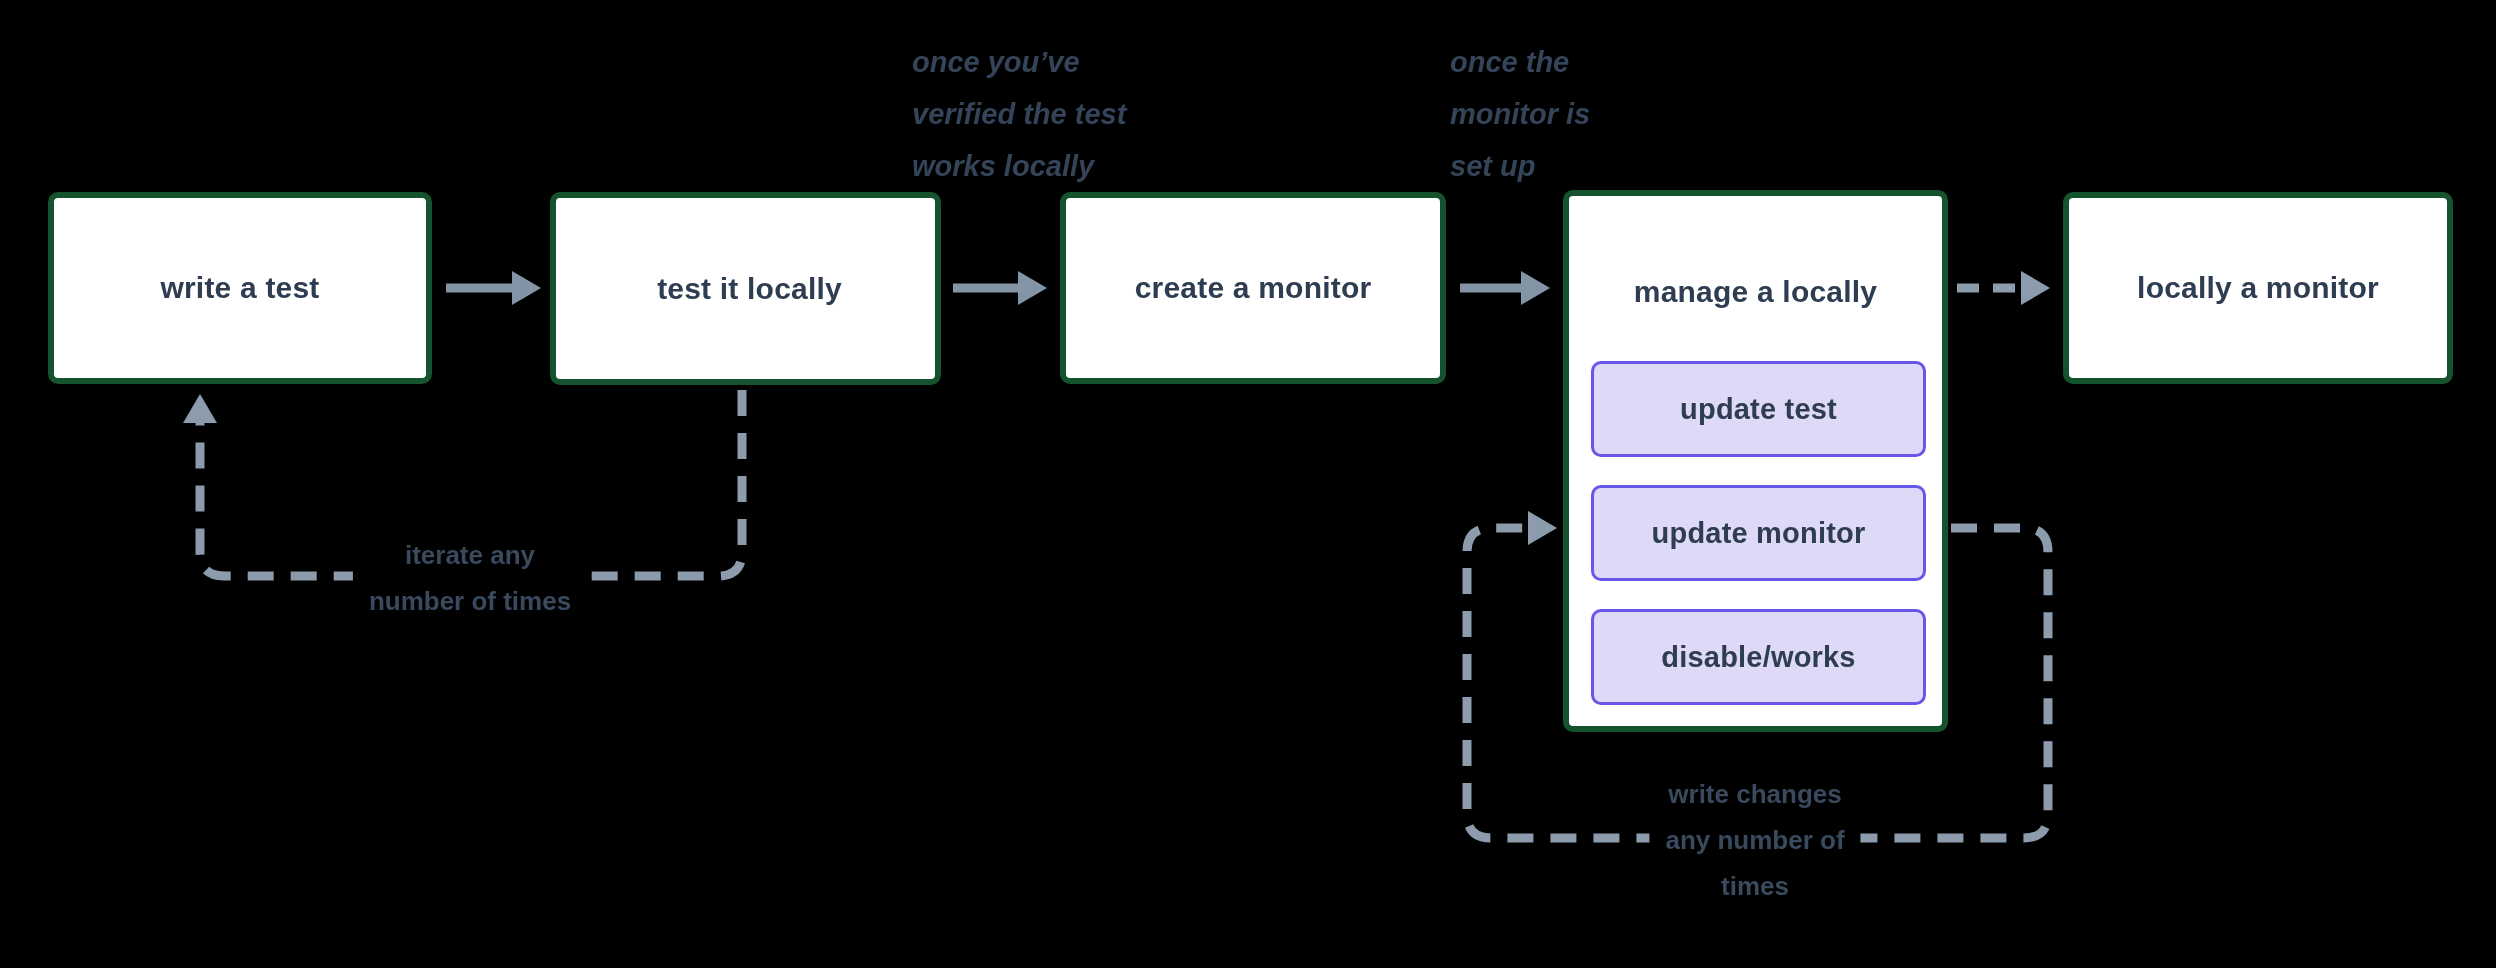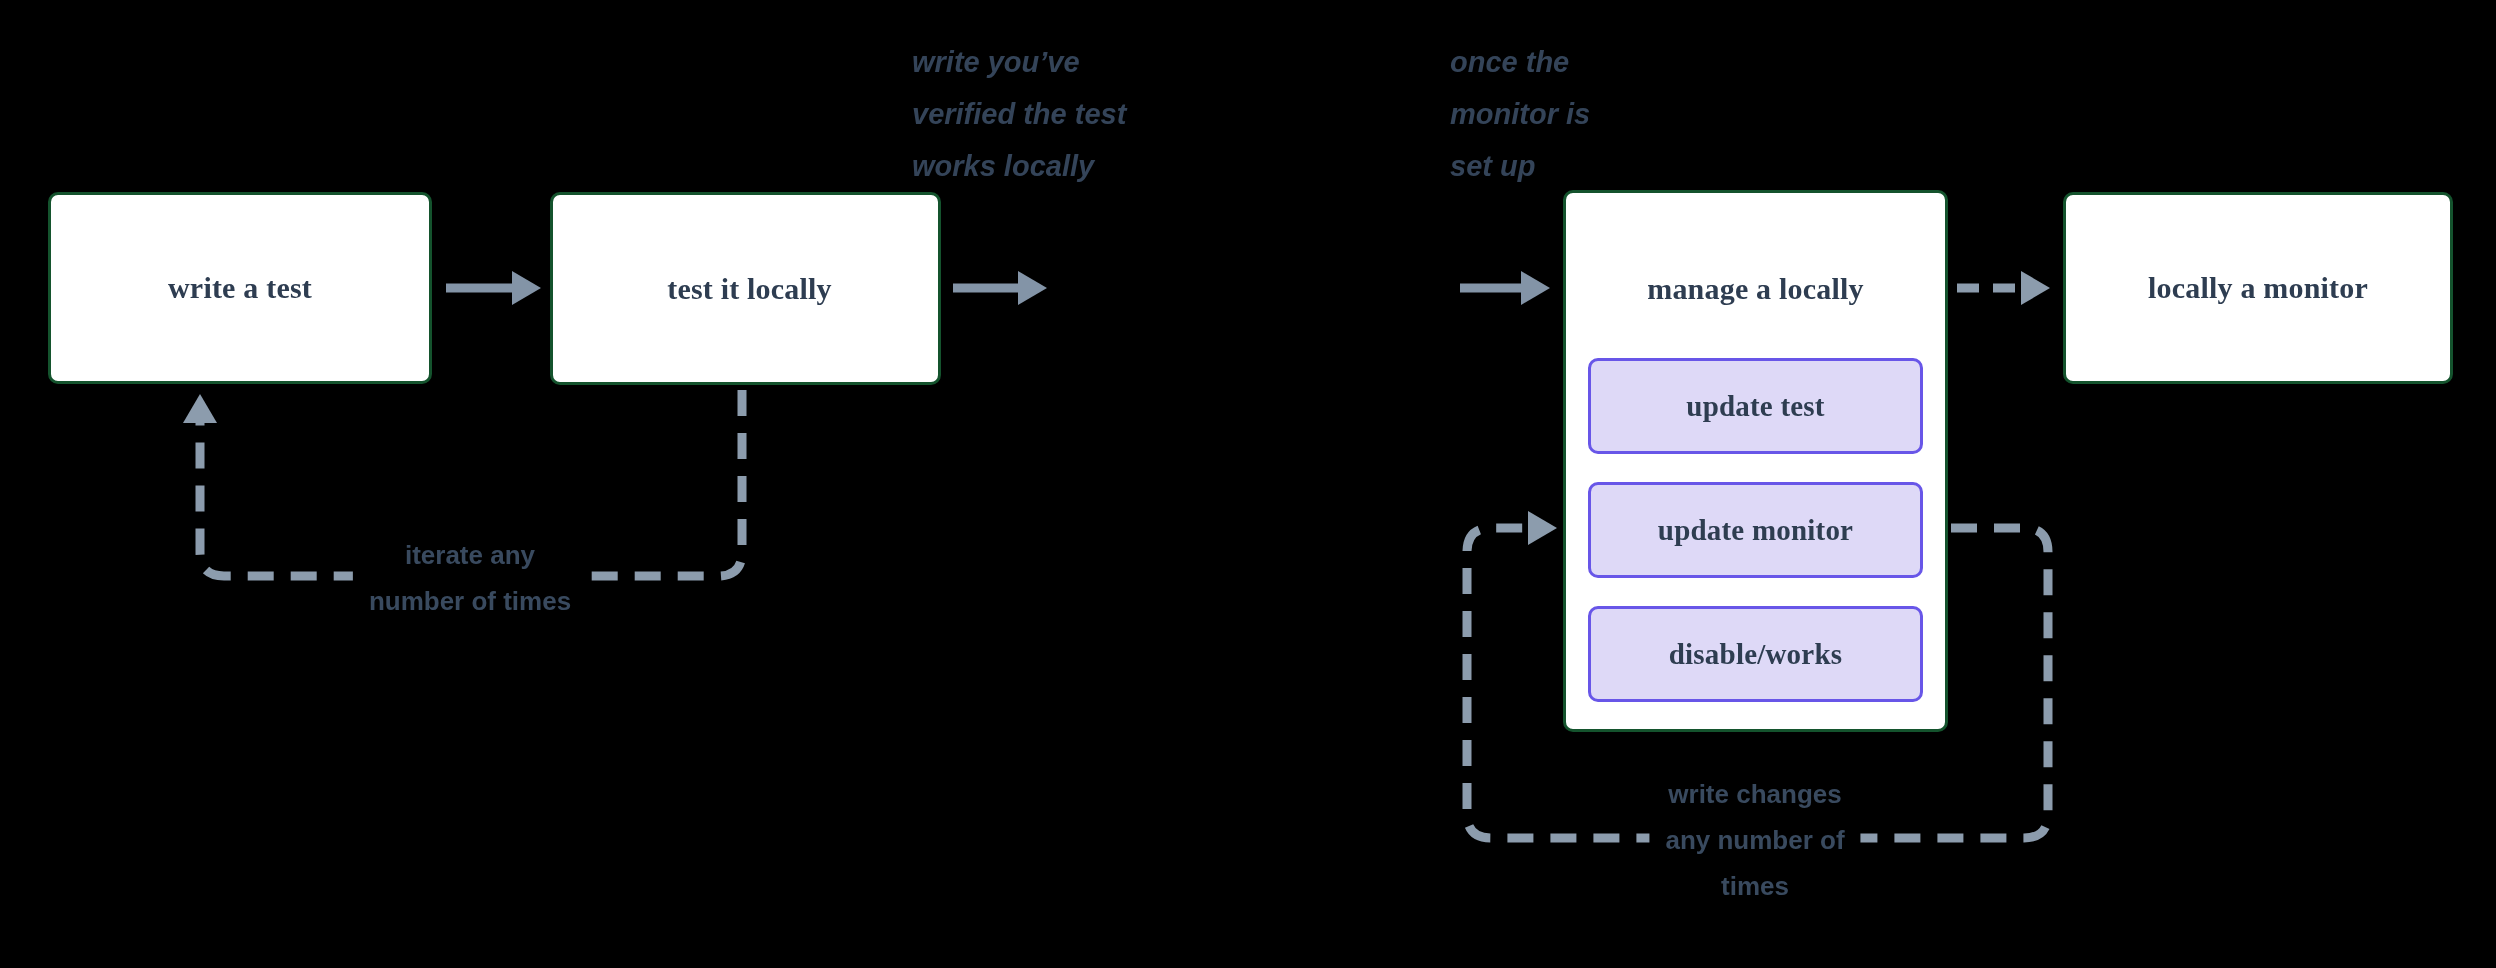--- a/index.html
+++ b/index.html
@@ -18,31 +18,30 @@
   .connectors {
     position: absolute;
     left: 0; top: 0;
     width: 2496px;
     height: 968px;
   }
   .node {
     position: absolute;
     box-sizing: border-box;
     background: #ffffff;
-    border: 3px solid #14532d;
+    border: 6px solid #14532d;
     border-radius: 10px;
     color: #2e3d51;
     font-size: 30px;
     font-weight: 600;
     display: flex;
     align-items: center;
     justify-content: center;
     text-align: center;
     letter-spacing: 0.2px;
-    font-family: Liberation Serif, serif;
   }
   .node--write   { left: 48px;   top: 192px; width: 384px; height: 192px; }
   .node--test    { left: 550px;  top: 192px; width: 391px; height: 193px; padding-left: 8px; }
   .node--create  { left: 1060px; top: 192px; width: 386px; height: 192px; }
   .node--manage  { left: 1563px; top: 190px; width: 385px; height: 542px;
                    display: block; }
   .node--delete  { left: 2063px; top: 192px; width: 390px; height: 192px; }
 
   .manage-title {
     position: absolute;
@@ -138,20 +137,23 @@
   </svg>
 
   <div class="node node--write">
     <span>write a test</span>
   </div>
 
   <div class="node node--test">
     <span>test it locally</span>
   </div>
 
+  <div class="node node--create">
+    <span>create a monitor</span>
+  </div>
 
   <div class="node node--manage">
     <div class="manage-title">
       <span>manage a locally</span>
     </div>
     <div class="subnode subnode--1">
       <span>update test</span>
     </div>
     <div class="subnode subnode--2">
       <span>update monitor</span>
@@ -159,21 +161,21 @@
     <div class="subnode subnode--3">
       <span>disable/works</span>
     </div>
   </div>
 
   <div class="node node--delete">
     <span>locally a monitor</span>
   </div>
 
   <div class="annotation annotation--verify">
-    <div>write you’ve</div>
+    <div>once you’ve</div>
     <div>verified the test</div>
     <div>works locally</div>
   </div>
 
   <div class="annotation annotation--setup">
     <div>once the</div>
     <div>monitor is</div>
     <div>set up</div>
   </div>
 

